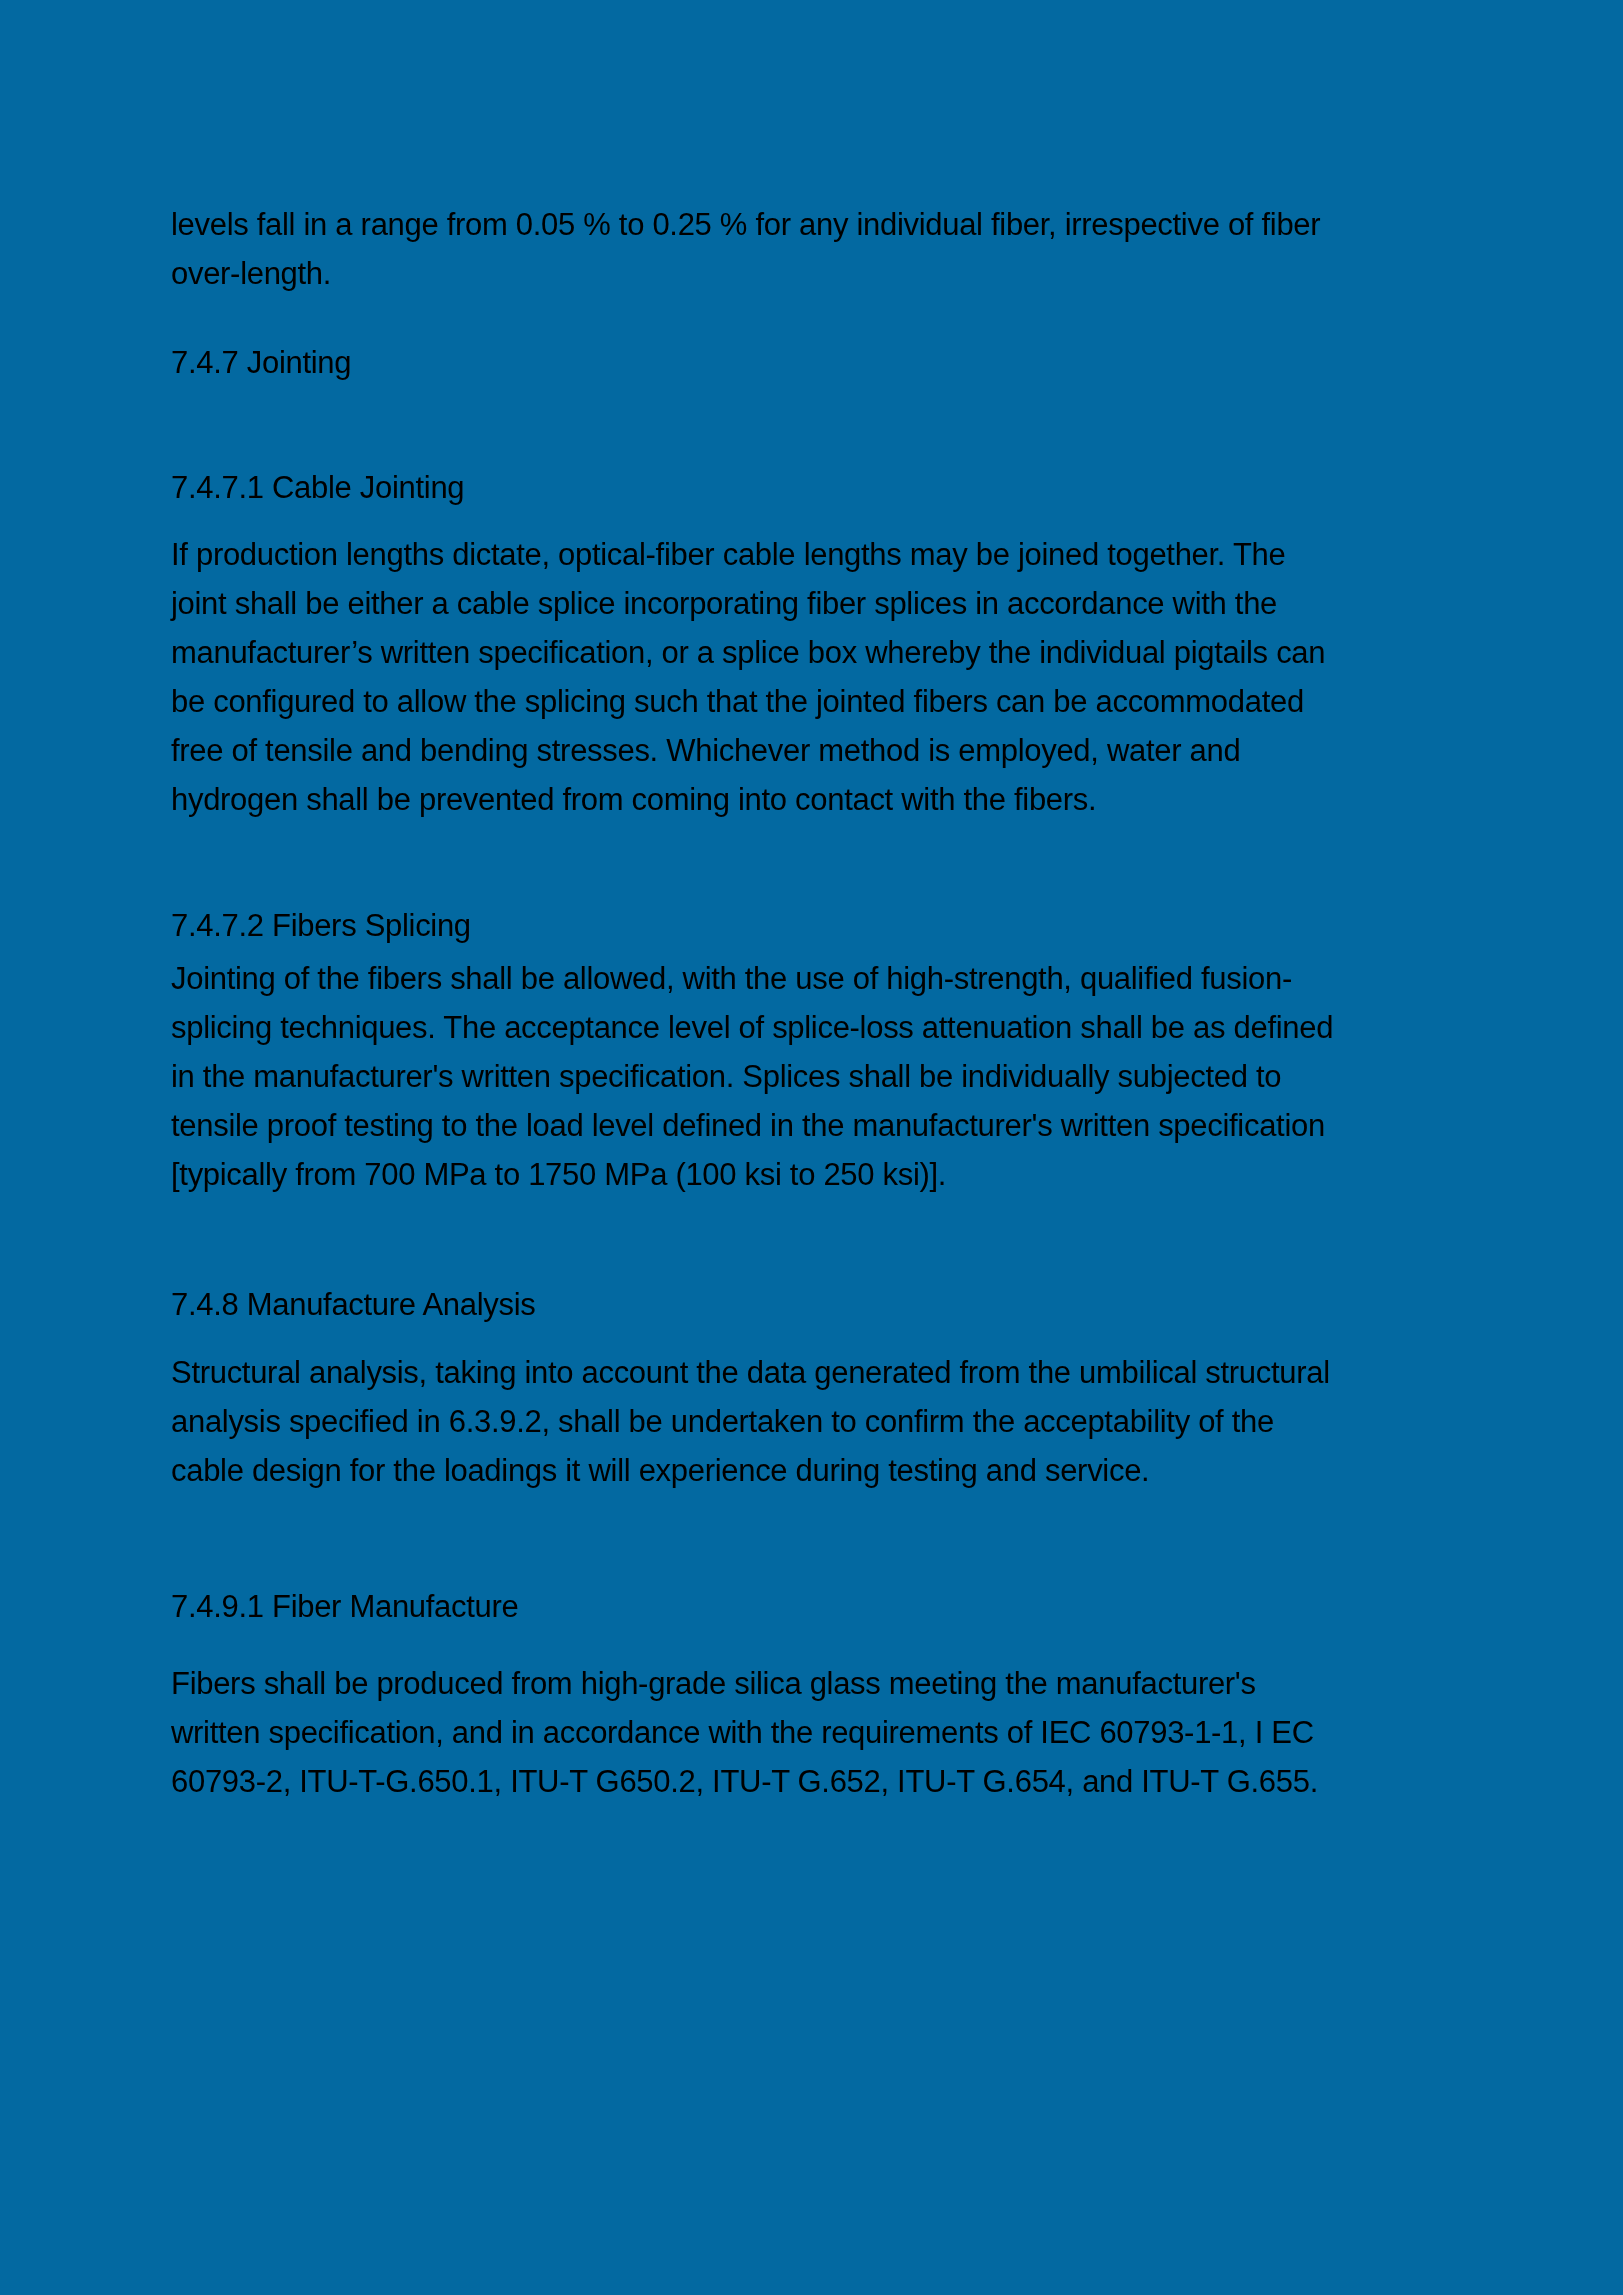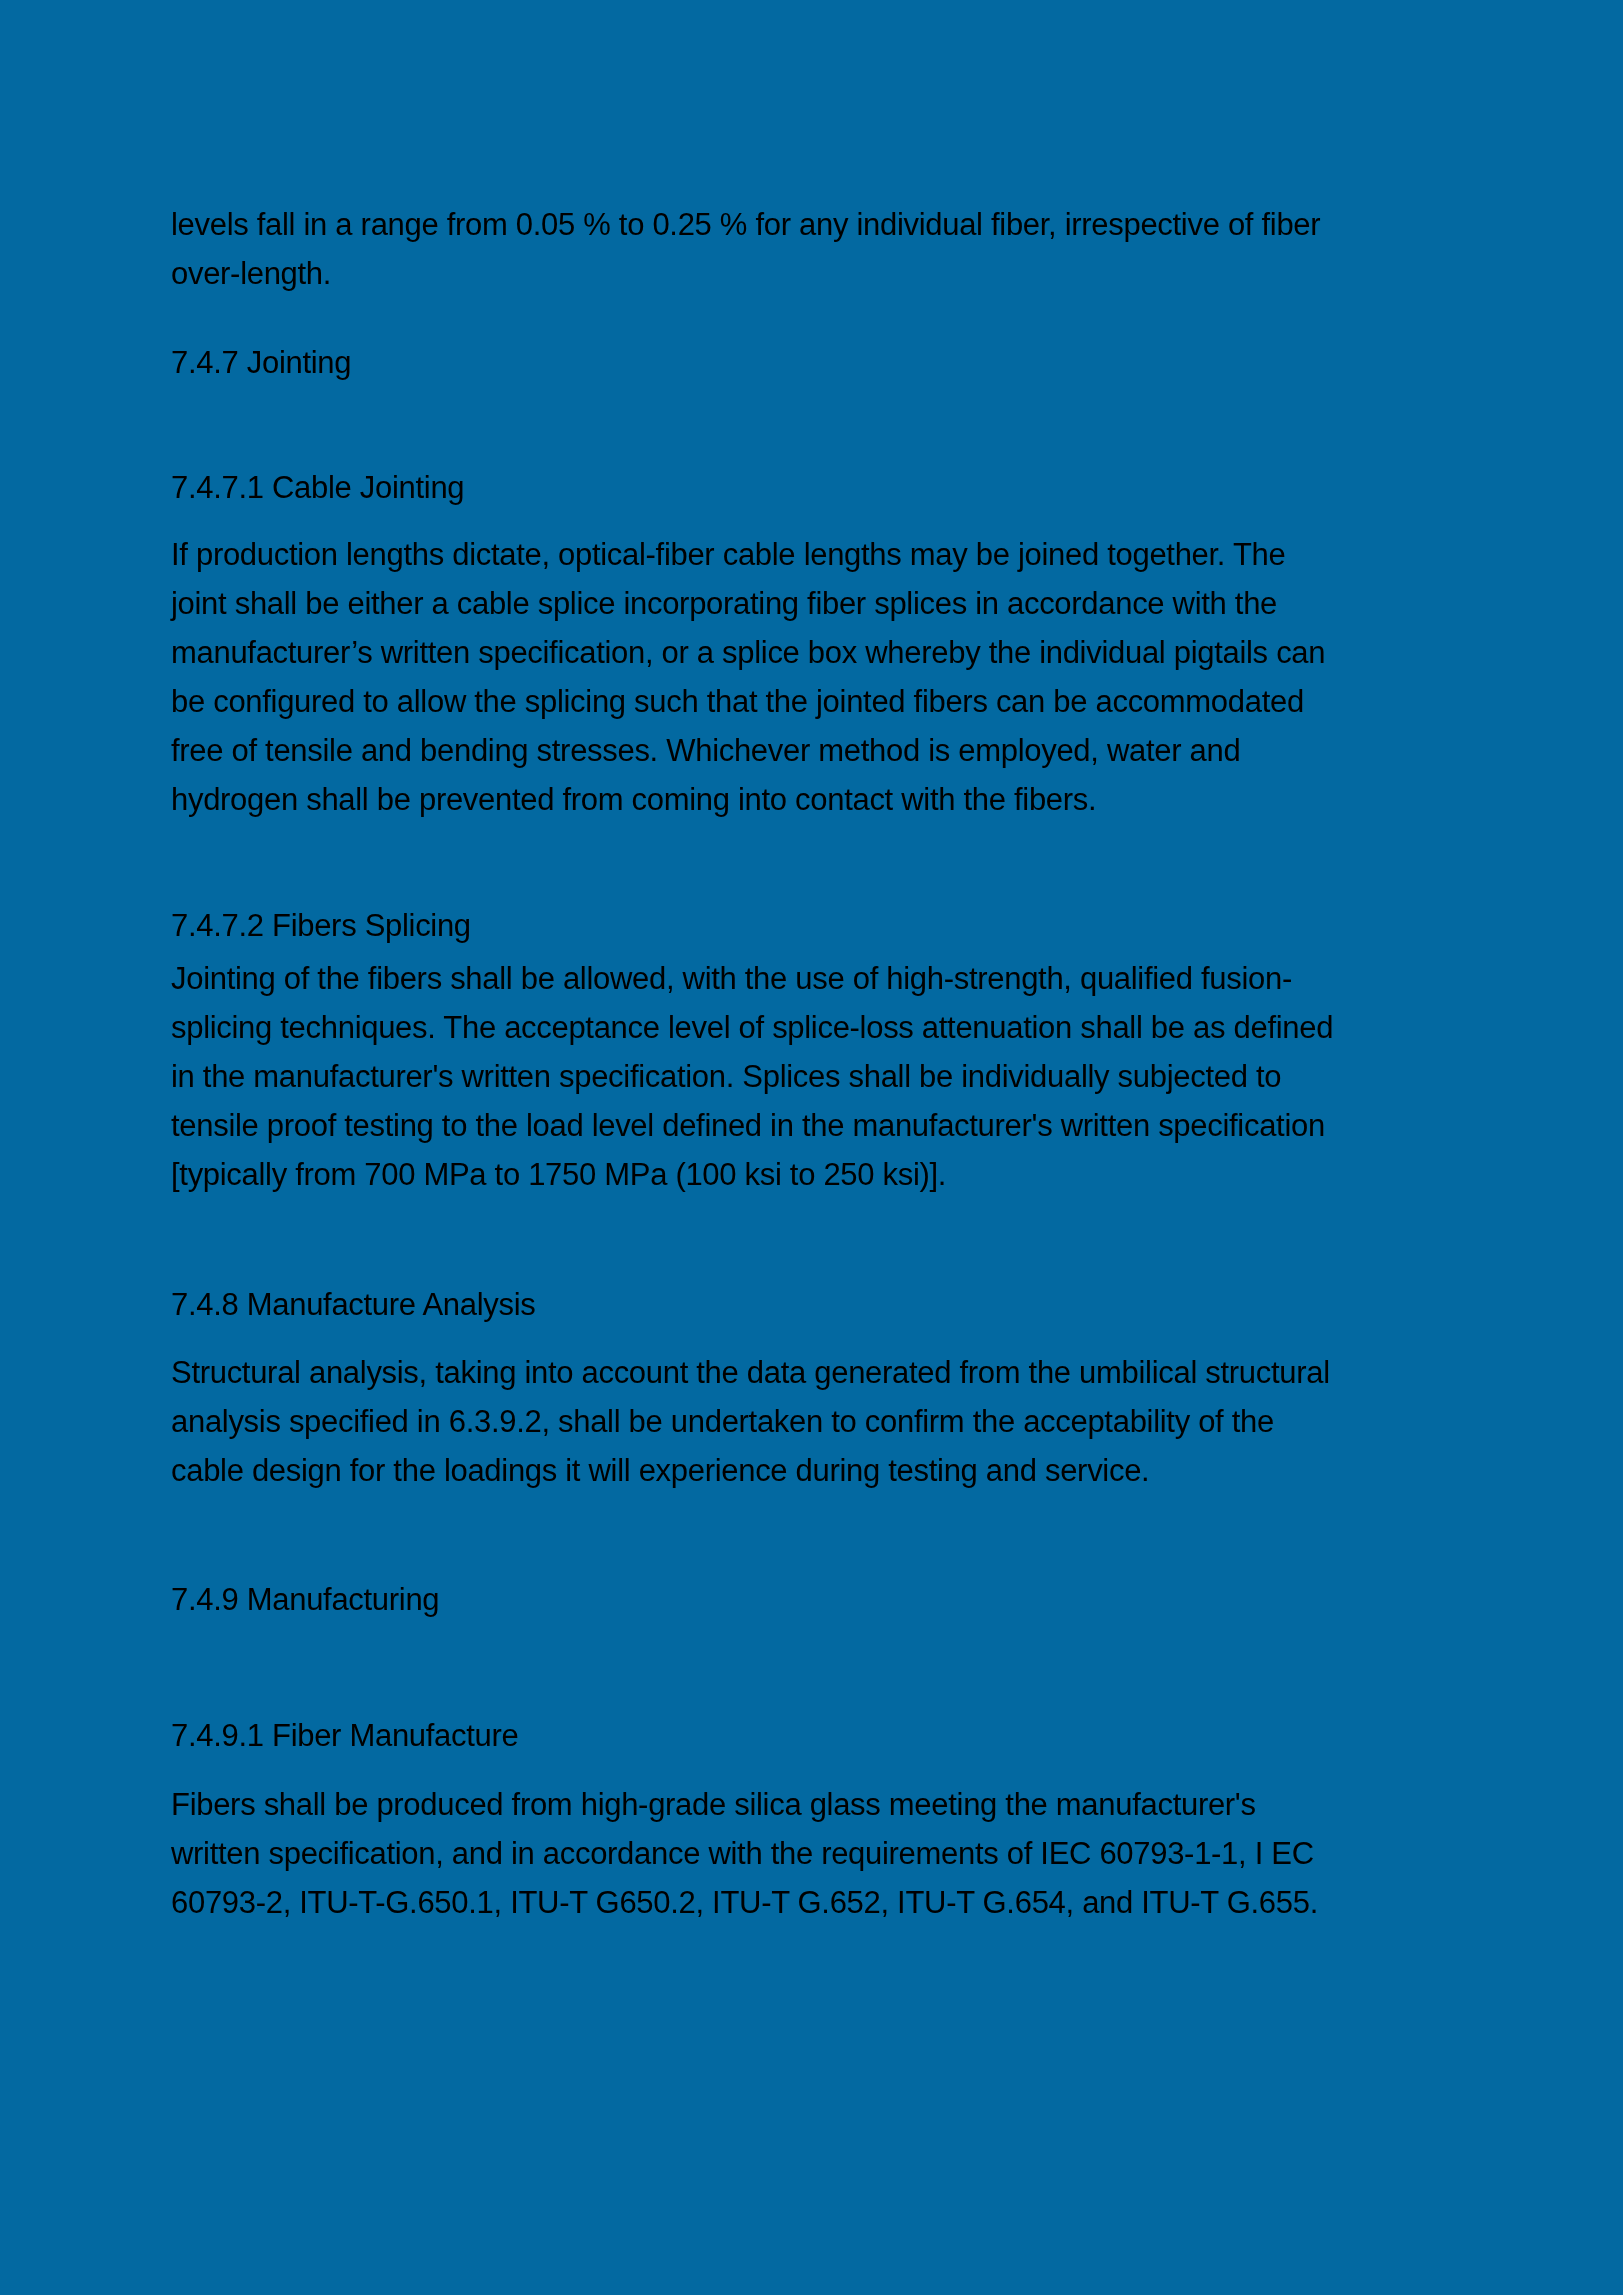--- a/index.html
+++ b/index.html
@@ -59,23 +59,22 @@
 tensile proof testing to the load level defined in the manufacturer's written specification
 [typically from 700 MPa to 1750 MPa (100 ksi to 250 ksi)].</p>
 
 
     <p class="block" style="margin-top:81px">7.4.8 Manufacture Analysis</p>
 
     <p class="block" style="margin-top:19.6px">Structural analysis, taking into account the data generated from the umbilical structural
 analysis specified in 6.3.9.2, shall be undertaken to confirm the acceptability of the
 cable design for the loadings it will experience during testing and service.</p>
 
-    <p class="block" style="margin-top:80px">7.4.9 Manufacturing</p>
 
     <p class="block" style="margin-top:87px">7.4.9.1 Fiber Manufacture</p>
 
-    <p class="block" style="margin-top:20px">Fibers shall be produced from high-grade silica glass meeting the manufacturer's
+    <p class="block" style="margin-top:28px">Fibers shall be produced from high-grade silica glass meeting the manufacturer's
 written specification, and in accordance with the requirements of IEC 60793-1-1, I EC
 60793-2, ITU-T-G.650.1, ITU-T G650.2, ITU-T G.652, ITU-T G.654, and ITU-T G.655.</p>
 
   </div>
 </div>
 
 
 </body></html>

